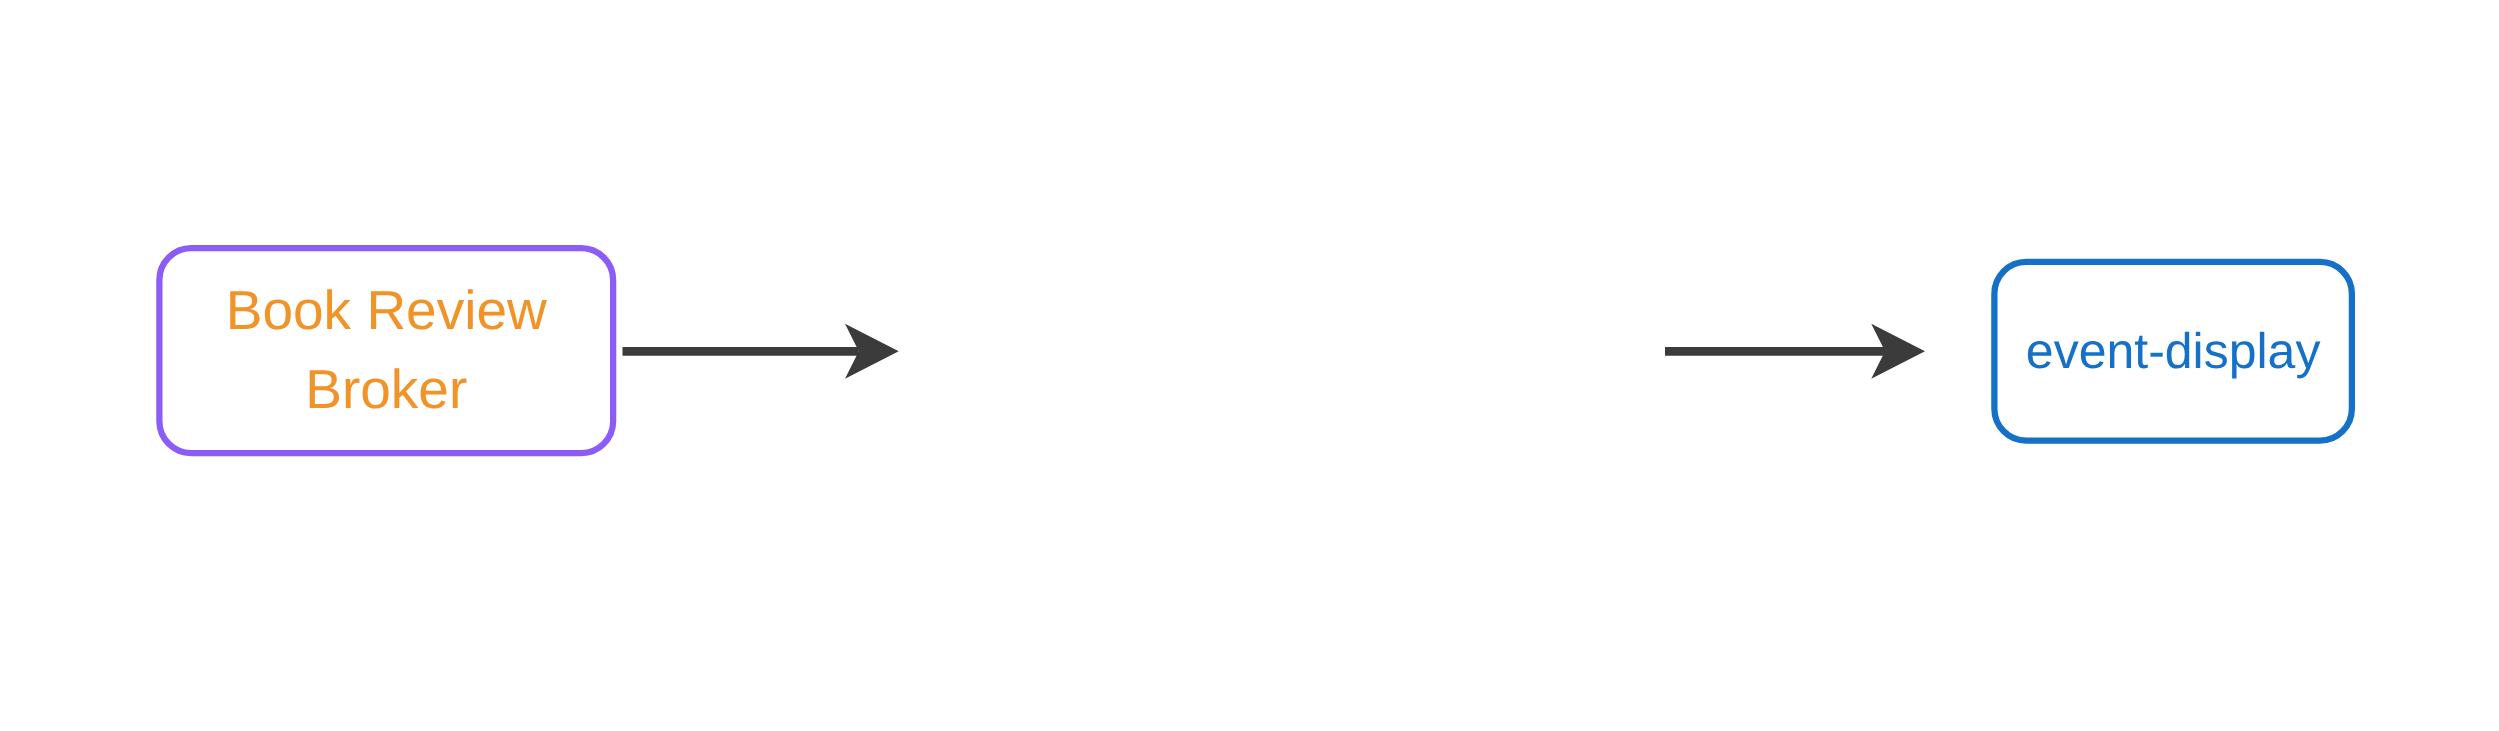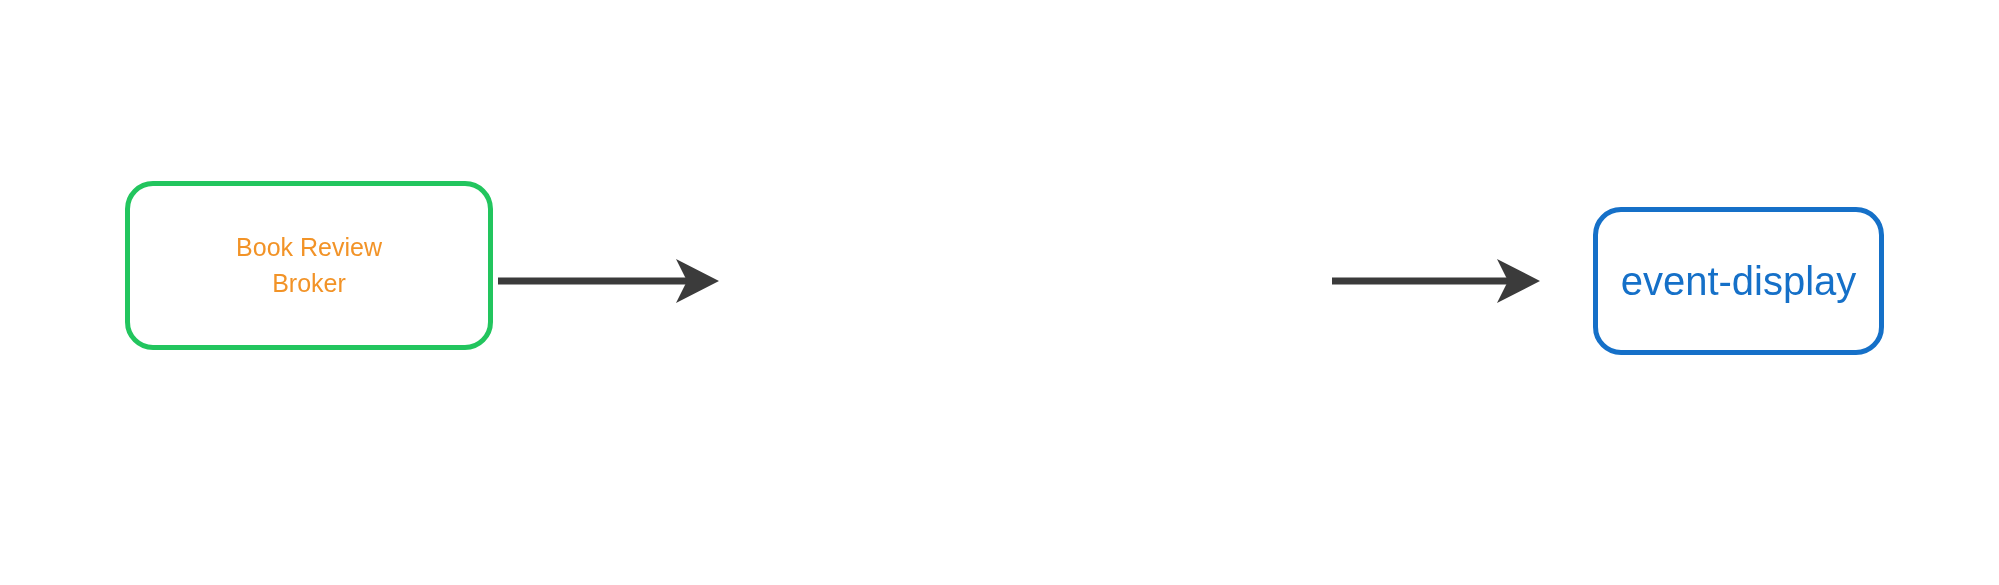--- a/index.html
+++ b/index.html
@@ -24,27 +24,27 @@
     background: #ffffff;
     text-align: center;
   }
   .node .label {
     white-space: pre-line;
     line-height: 1.42;
     display: block;
   }
   .node-broker {
     left: 125px;
-    top: 181px;
+    top: 196px;
     width: 368px;
     height: 169px;
-    border: 5px solid #22c55e;
+    border: 5px solid #8b5cf6;
     border-radius: 28px;
     color: #f29327;
-    font-size: 25px;
+    font-size: 44px;
   }
   .node-trigger {
     left: 720px;
     top: 178px;
     width: 608px;
     height: 207px;
     border: 6px solid #000000;
     border-radius: 40px;
     color: #000000;
     font-size: 38px;

